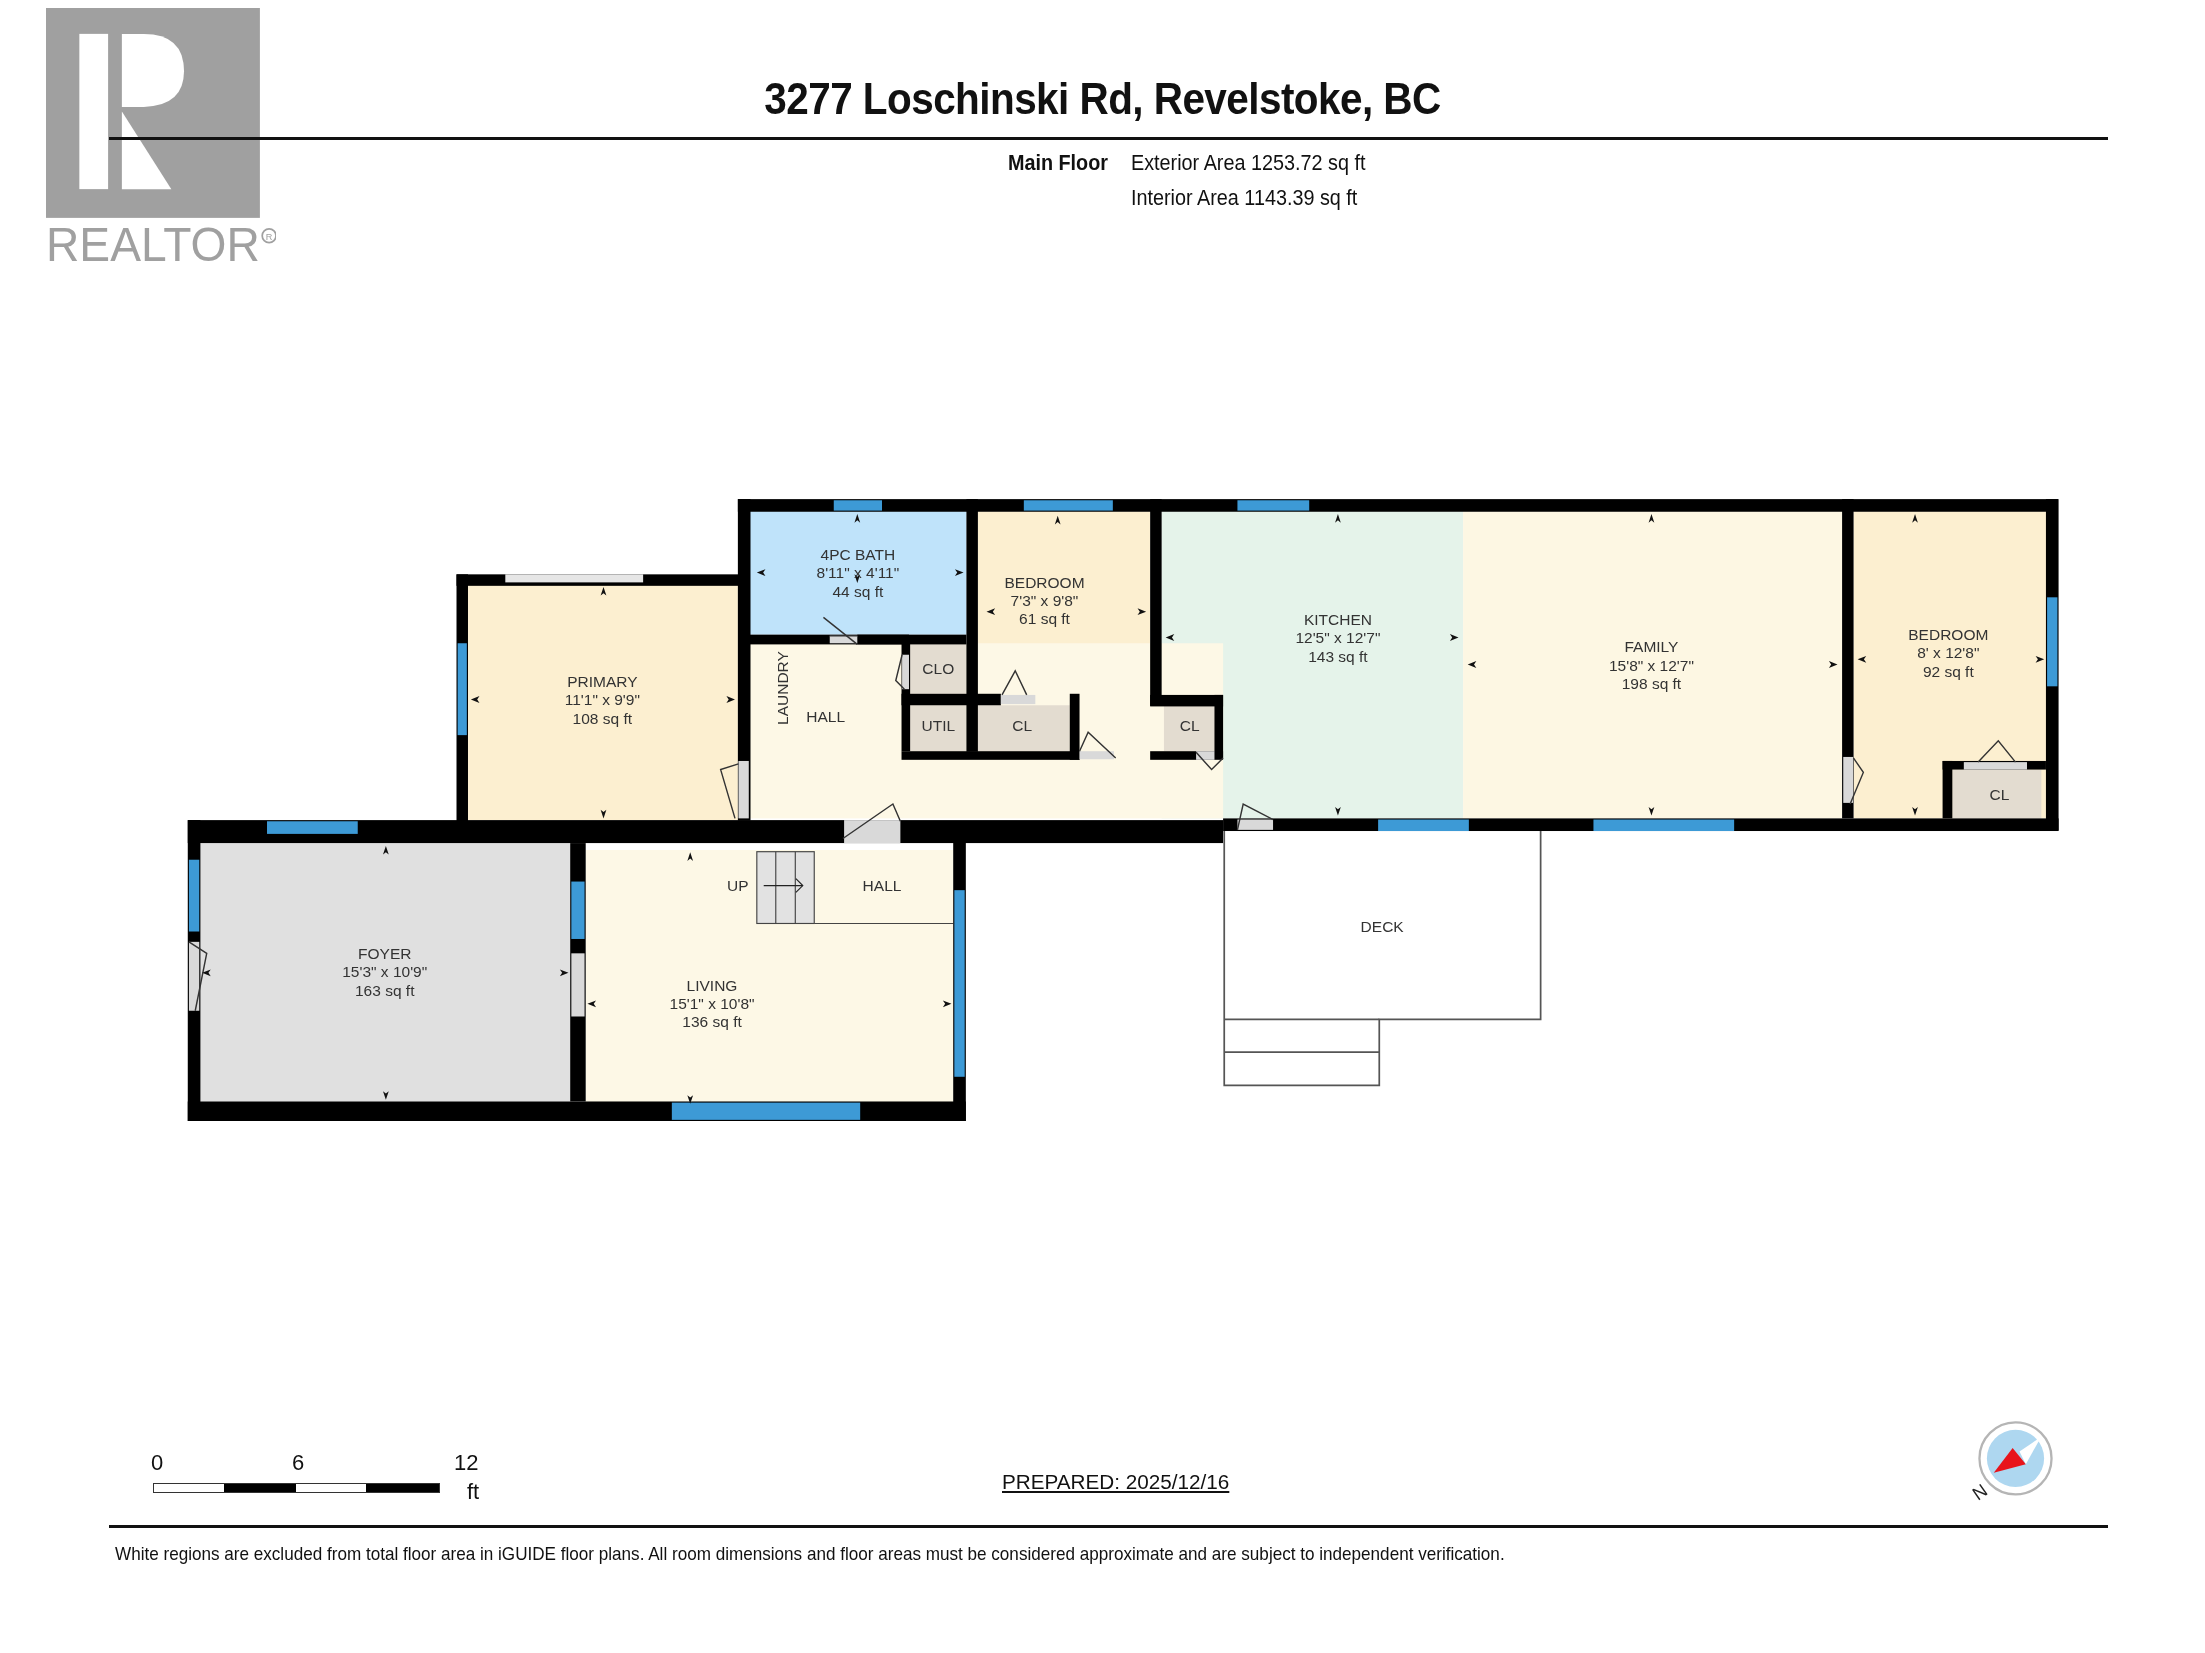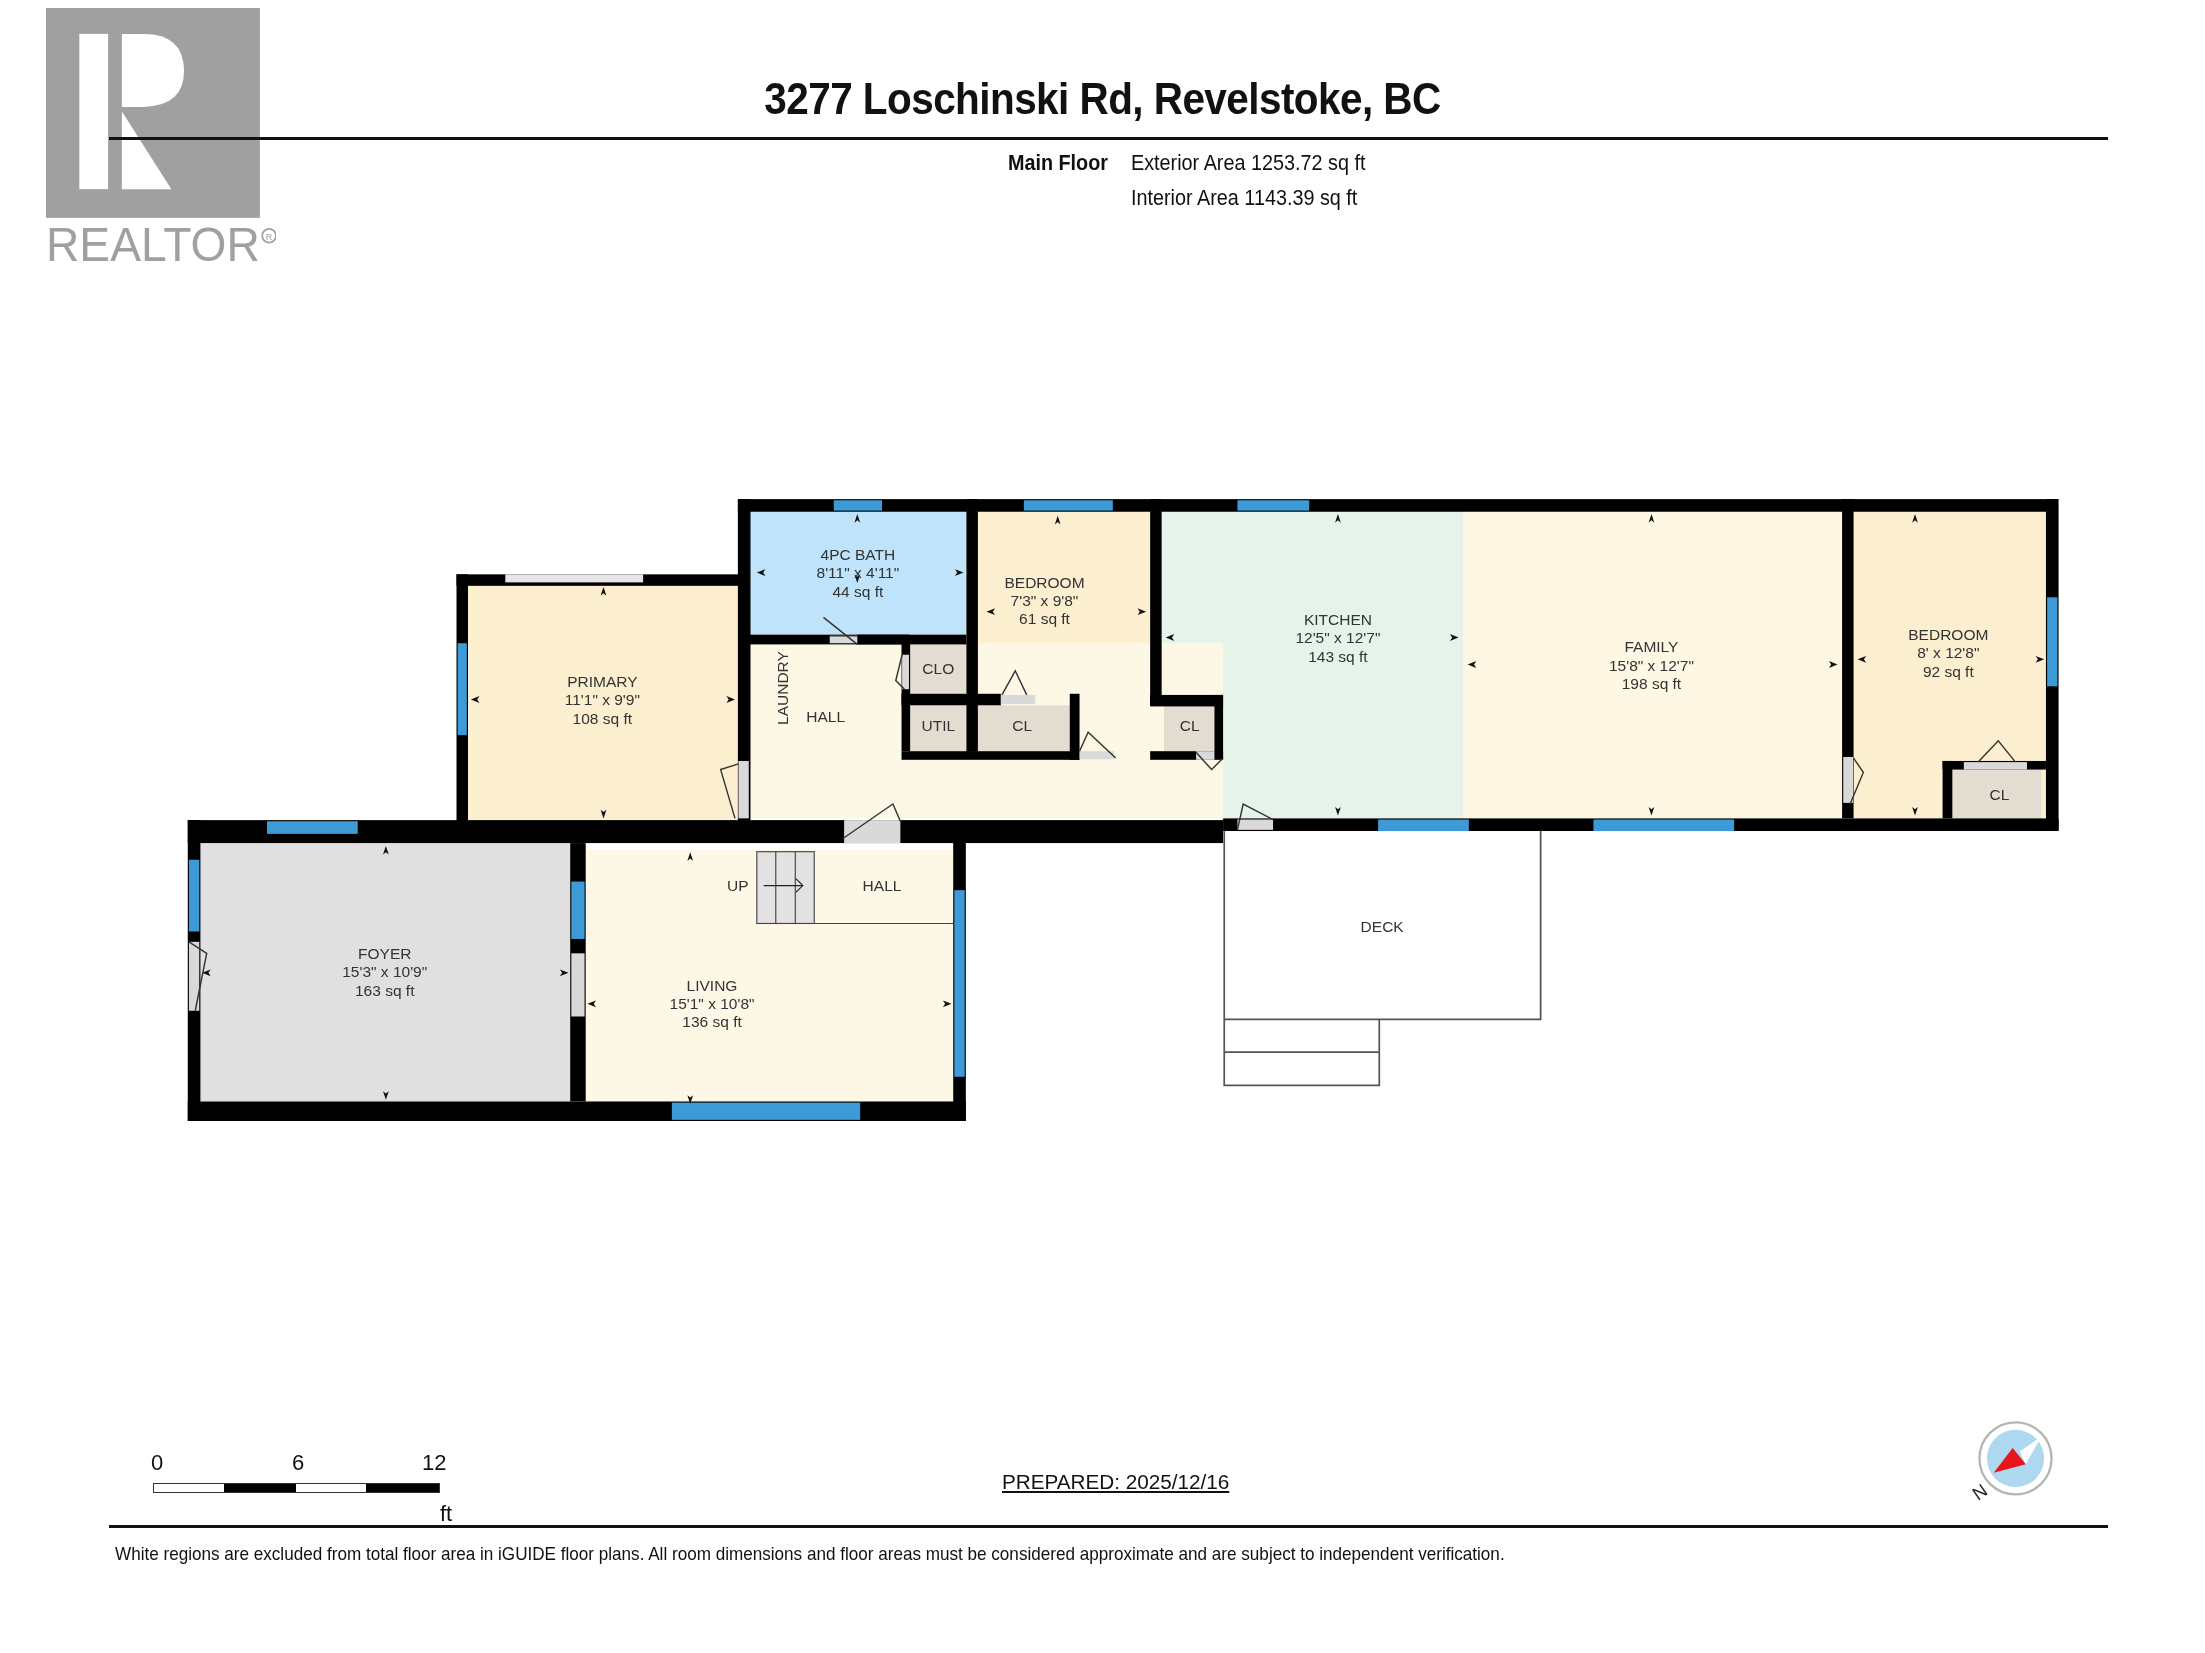--- a/index.html
+++ b/index.html
@@ -234,23 +234,23 @@
   <text class="room-name" x="2072" y="1272">CL</text>
   <text class="room-name" x="3482" y="1393">CL</text>
   <text class="room-name" x="1285" y="1551">UP</text>
   <text class="room-name" x="1536" y="1551">HALL</text>
   <text class="room-name" x="2407" y="1623">DECK</text>
 </svg>
 
 <div id="scale-box" class="abs">
   <span class="scale-num" style="left:1.1px;">0</span>
   <span class="scale-num" style="left:142px;">6</span>
-  <span class="scale-num" style="left:272px;">12</span>
+  <span class="scale-num" style="left:304px;">12</span>
   <div class="abs" style="left:2.9px; top:33px; width:287px; height:10.3px; border:1.7px solid #333; box-sizing:border-box; background:linear-gradient(to right,#fff 0 24.5%,#000 24.5% 50%,#fff 50% 74.5%,#000 74.5% 100%);"></div>
-  <span class="scale-num" style="left:290px; top:29px;margin-top:22px;">ft</span>
+  <span class="scale-num" style="left:317px; top:29px;">ft</span>
 </div>
 
 <div id="prepared" class="abs">PREPARED: 2025/12/16</div>
 
 <div id="compass" class="abs">
   <svg width="103" height="98" viewBox="0 0 180 170">
     <circle cx="90" cy="70" r="63" fill="#fff" stroke="#b5b5b5" stroke-width="4"></circle>
     <circle cx="90" cy="70" r="50" fill="#aed7f0"></circle>
     <path d="M135 32 L108 80 L97 58 Z" fill="#ffffff"></path>
     <path d="M52 95 L85 52 L108 80 Z" fill="#e8141b"></path>

